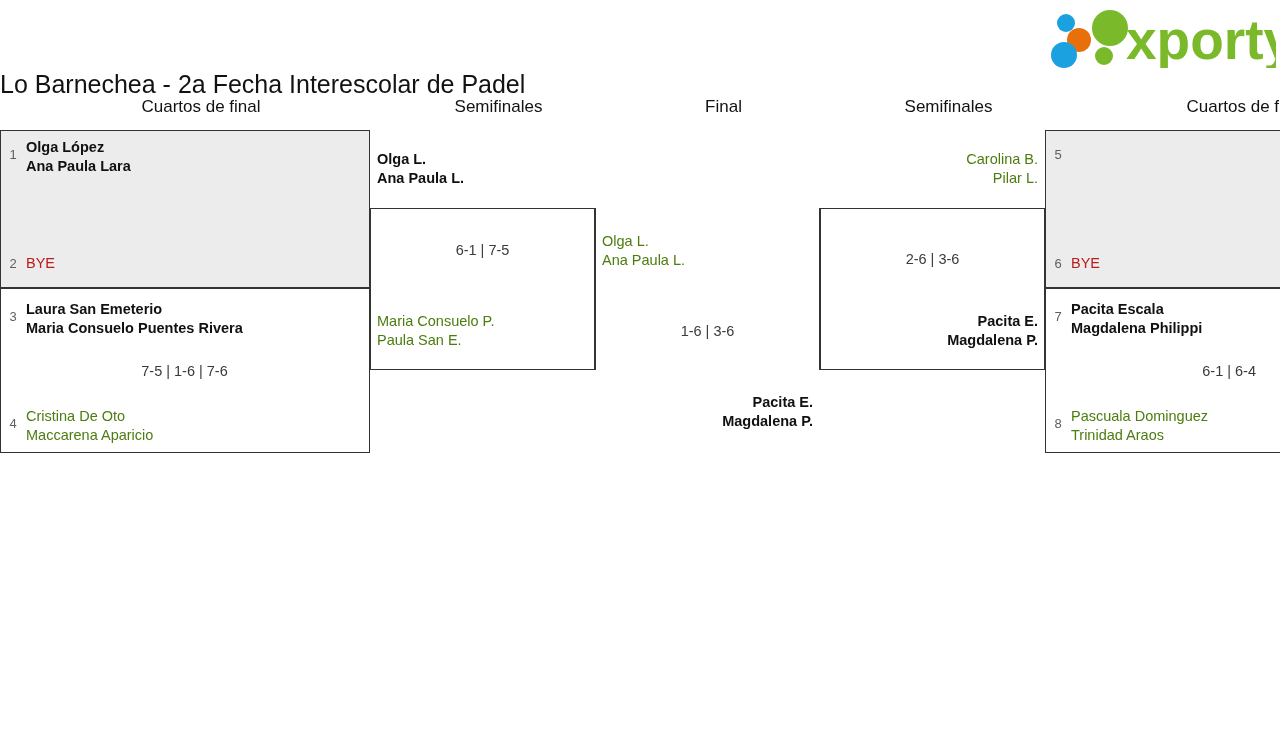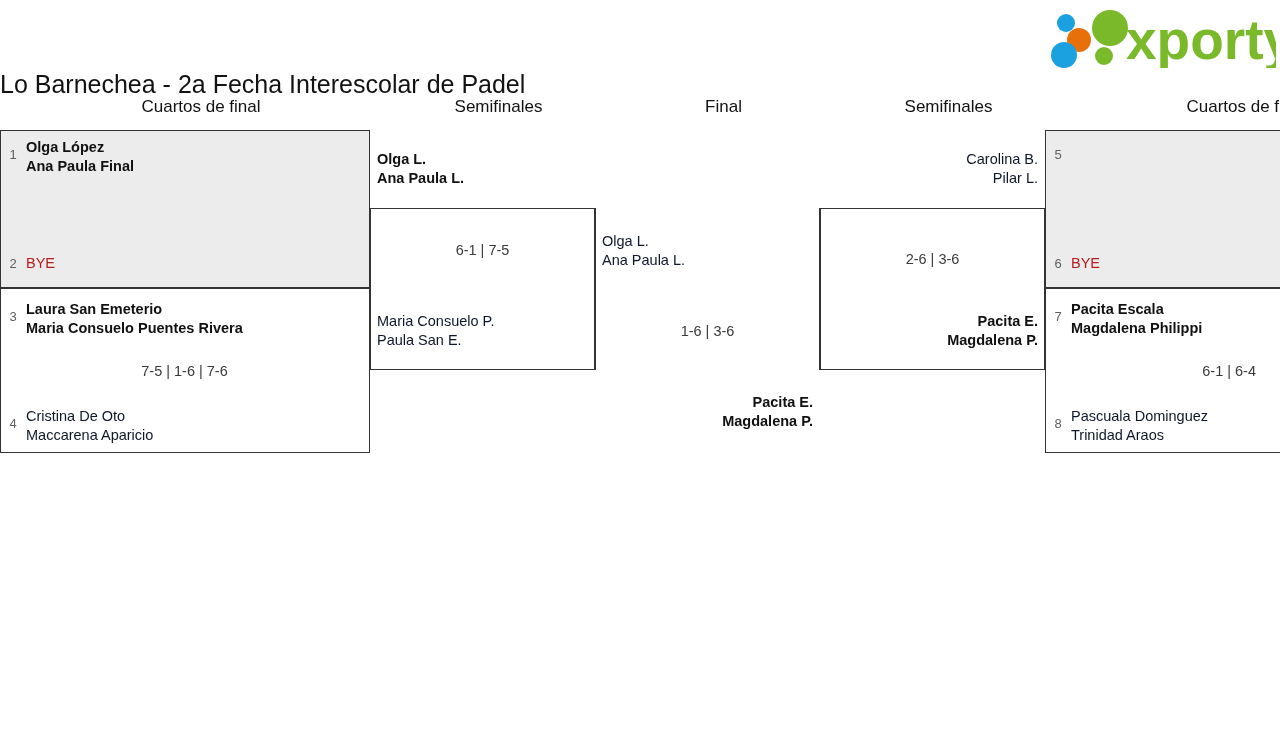--- a/index.html
+++ b/index.html
@@ -92,21 +92,21 @@
   .seed.right-col { text-align: center; }
 
   .team {
     position: absolute;
     font-size: 14.5px;
     line-height: 19px;
     white-space: nowrap;
   }
   .team .ln { display: block; }
   .team.winner { color: #111111; font-weight: bold; }
-  .team.loser  { color: #0f172a; font-weight: normal; }
+  .team.loser  { color: #4d7c0f; font-weight: normal; }
   .team.bye    { color: #b91c1c; font-weight: normal; }
   .team.align-right { text-align: right; }
 
   .score {
     position: absolute;
     font-size: 14.5px;
     line-height: 19px;
     color: #3a3a3a;
     white-space: nowrap;
     text-align: center;
@@ -141,21 +141,21 @@
 <div class="round-header" id="rh-sf-right">Semifinales</div>
 <div class="round-header" id="rh-qf-right">Cuartos de final</div>
 
 <div id="bracket">
 
   <div class="match-box shaded" style="left:0px; top:130px; width:370px; height:158px;"></div>
 
   <div class="seed" style="left:2px; top:147px;">1</div>
   <div class="team winner" style="left:26px; top:138px;">
     <span class="ln">Olga López</span>
-    <span class="ln">Ana Paula Final</span>
+    <span class="ln">Ana Paula Lara</span>
   </div>
 
   <div class="seed" style="left:2px; top:256px;">2</div>
   <div class="team bye" style="left:26px; top:254px;">
     <span class="ln">BYE</span>
   </div>
 
   <div class="match-box" style="left:0px; top:288px; width:370px; height:165px;"></div>
 
   <div class="seed" style="left:2px; top:309px;">3</div>

